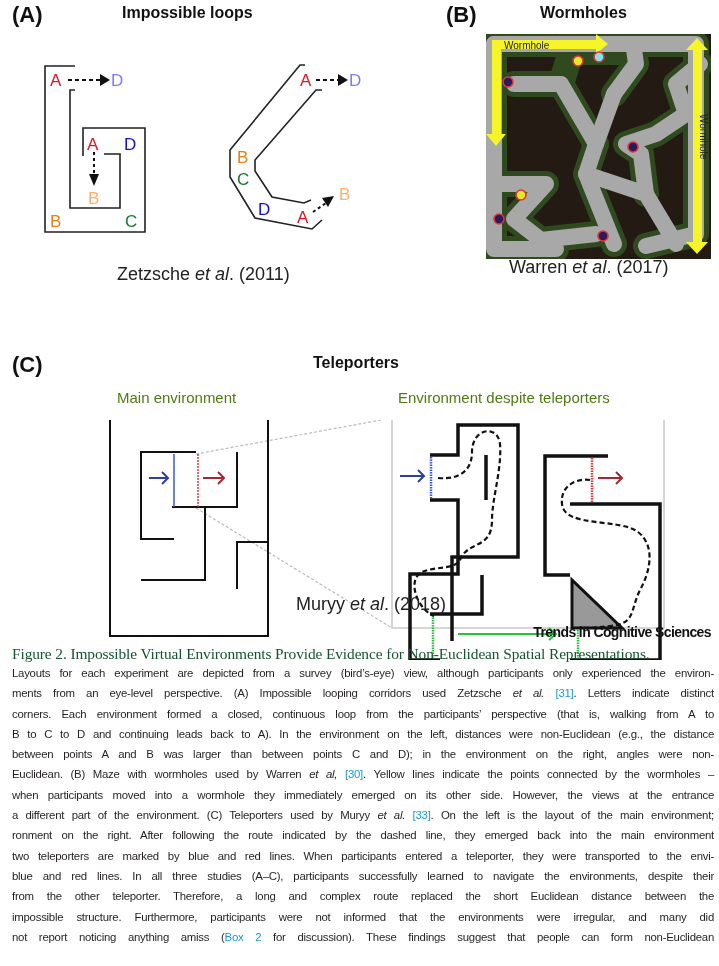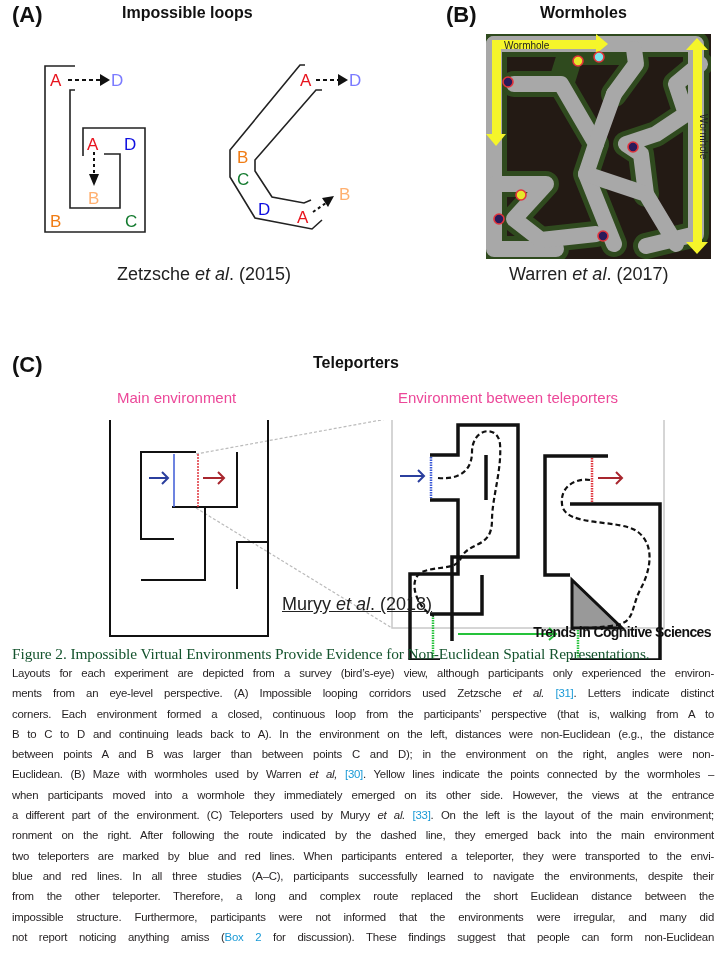--- a/index.html
+++ b/index.html
@@ -2,21 +2,21 @@
 <html><head>
 <meta charset="utf-8">
 <style>
   html, body { margin: 0; padding: 0; background: #ffffff; }
   body { width: 719px; height: 966px; position: relative; overflow: hidden; font-family: "Liberation Sans", sans-serif; color: #231f20; }
   .abs { position: absolute; }
   .panel-label { font-family: "Liberation Sans", sans-serif; font-weight: bold; font-size: 22px; color: #111; }
   .panel-title { font-family: "Liberation Sans", sans-serif; font-weight: bold; font-size: 16px; color: #111; }
   .citation { font-family: "Liberation Sans", sans-serif; font-size: 18px; color: #222; }
   .citation i { font-style: italic; }
-  .sublabel { font-family: "Liberation Sans", sans-serif; font-size: 15px; color: #ec4899; }
+  .sublabel { font-family: "Liberation Sans", sans-serif; font-size: 15px; color: #4d7c0f; }
   .journal-mark { font-family: "Liberation Sans", sans-serif; font-weight: bold; font-size: 14px; letter-spacing: -0.6px; color: #111; }
   .fig-title { font-family: Liberation Serif, serif; font-size: 15.4px; color: #14532d; letter-spacing: -0.1px; }
   .caption { font-family: "Liberation Sans", sans-serif; font-size: 11.4px; line-height: 20.3px; color: #231f20; text-align: justify; letter-spacing: -0.25px; }
   .caption .ref { color: #1a9ad6; }
   .caption .line { display: block; white-space: nowrap; text-align-last: justify; }
   svg text { font-family: "Liberation Sans", sans-serif; }
 </style>
 </head>
 <body>
 
@@ -60,21 +60,21 @@
   <text x="237" y="145" font-size="17" fill="#137a2e">C</text>
   <text x="258" y="175" font-size="17" fill="#1010e0">D</text>
   <text x="297" y="183" font-size="17" fill="#e8141e">A</text>
   <g stroke="#111" stroke-width="2" stroke-dasharray="3,3">
       <line x1="313" y1="172" x2="326" y2="163"></line>
     </g>
   <polygon points="322,158 334,156 328,167" fill="#111"></polygon>
   <text x="339" y="160" font-size="17" fill="#ffb070">B</text>
 </svg>
 
-<div class="abs citation" style="left:117px;top:264px;"><span>Zetzsche</span> <i>et al</i><span>. (2015)</span></div>
+<div class="abs citation" style="left:117px;top:264px;"><span>Zetzsche</span> <i>et al</i><span>. (2011)</span></div>
 
 <div class="abs panel-label" style="left:446px;top:2px;">(B)</div>
 <div class="abs panel-title" style="left:540px;top:4px;">Wormholes</div>
 
 <svg class="abs" style="left:486px;top:34px;" width="225" height="225">
   <rect x="0" y="0" width="225" height="225" fill="#231a14"></rect>
   <g fill="none" stroke="#2f4a1e" stroke-width="26" stroke-linejoin="round" stroke-linecap="round">
     <polyline points="8,10 8,215 70,215"></polyline>
     <polyline points="8,10 210,10 210,200 160,212"></polyline>
     <polyline points="28,50 75,50 110,110 100,140 128,210"></polyline>
@@ -112,26 +112,26 @@
     <circle cx="22" cy="48" r="5" fill="#2a1a5a"></circle>
     <circle cx="92" cy="27" r="5" fill="#e6e62a"></circle>
     <circle cx="113" cy="23" r="5" fill="#7ae6ee"></circle>
     <circle cx="147" cy="113" r="5" fill="#2a1a5a"></circle>
     <circle cx="35" cy="161" r="5" fill="#e6e62a"></circle>
     <circle cx="13" cy="185" r="5" fill="#2a1a5a"></circle>
     <circle cx="117" cy="202" r="5" fill="#2a1a5a"></circle>
   </g>
 </svg>
 
-<div class="abs citation" style="left:509px;top:264px;"><span>Warren</span> <i>et al</i><span>. (2017)</span></div>
+<div class="abs citation" style="left:509px;top:257px;"><span>Warren</span> <i>et al</i><span>. (2017)</span></div>
 
 <div class="abs panel-label" style="left:12px;top:352px;">(C)</div>
 <div class="abs panel-title" style="left:313px;top:354px;">Teleporters</div>
 <div class="abs sublabel" style="left:117px;top:389px;">Main environment</div>
-<div class="abs sublabel" style="left:398px;top:389px;">Environment between teleporters</div>
+<div class="abs sublabel" style="left:398px;top:389px;">Environment despite teleporters</div>
 
 <svg class="abs" style="left:100px;top:420px;" width="580" height="240">
 
   <g stroke="#bbbbbb" stroke-width="1.2" stroke-dasharray="3,2" fill="none">
     <line x1="96" y1="34" x2="292" y2="-2"></line>
     <line x1="96" y1="88" x2="292" y2="208"></line>
   </g>
 
   <g fill="none" stroke="#111" stroke-width="2">
     <rect x="10" y="-1" width="158" height="217"></rect>
@@ -174,21 +174,21 @@
       <polyline points="516,52 522,58 516,64"></polyline>
     </g>
   <g stroke="#25c23a" stroke-width="2" fill="none">
       <line x1="358" y1="214" x2="456" y2="214"></line>
       <polyline points="449,208 456,214 449,220"></polyline>
     </g>
   <path d="M338,58 C360,60 372,50 372,32 C372,8 398,4 400,24 C402,50 392,78 392,100 C392,130 368,120 360,140 C354,150 336,146 322,152 C306,160 318,190 334,196" fill="none" stroke="#111" stroke-width="2.2" stroke-dasharray="5,3"></path>
   <path d="M490,60 C476,58 460,66 462,84 C464,108 520,98 538,112 C556,126 550,152 540,170 C530,190 536,204 510,206 C496,208 486,208 476,208" fill="none" stroke="#111" stroke-width="2.2" stroke-dasharray="5,3"></path>
 </svg>
 
-<div class="abs citation" style="left:282px;top:594px;text-decoration:underline;"><span>Muryy</span> <i>et al</i><span>. (2018)</span></div>
+<div class="abs citation" style="left:296px;top:594px;"><span>Muryy</span> <i>et al</i><span>. (2018)</span></div>
 
 <div class="abs journal-mark" style="right:8px;top:624px;">Trends in Cognitive Sciences</div>
 
 <div class="abs fig-title" style="left:12px;top:645px;width:702px;white-space:nowrap;">Figure 2. Impossible Virtual Environments Provide Evidence for Non-Euclidean Spatial Representations.</div>
 <div class="abs caption" style="left:12px;top:663px;width:702px;" id="caption">
     <span class="line"><span>Layouts for each experiment are depicted from a survey (bird’s-eye) view, although participants only experienced the environ-</span></span>
     <span class="line"><span>ments from an eye-level perspective. (A) Impossible looping corridors used Zetzsche </span><i>et al.</i><span> </span><a class="ref">[31]</a><span>. Letters indicate distinct</span></span>
     <span class="line"><span>corners. Each environment formed a closed, continuous loop from the participants’ perspective (that is, walking from A to</span></span>
     <span class="line"><span>B to C to D and continuing leads back to A). In the environment on the left, distances were non-Euclidean (e.g., the distance</span></span>
     <span class="line"><span>between points A and B was larger than between points C and D); in the environment on the right, angles were non-</span></span>

